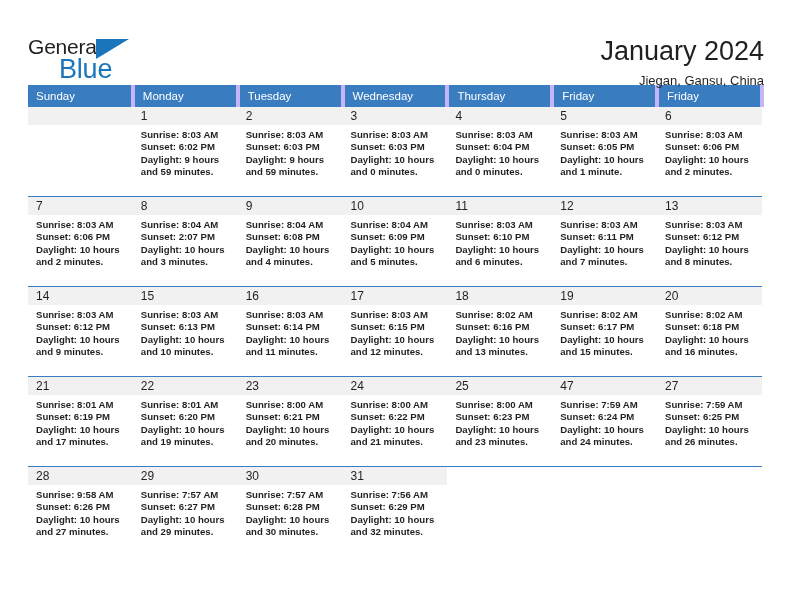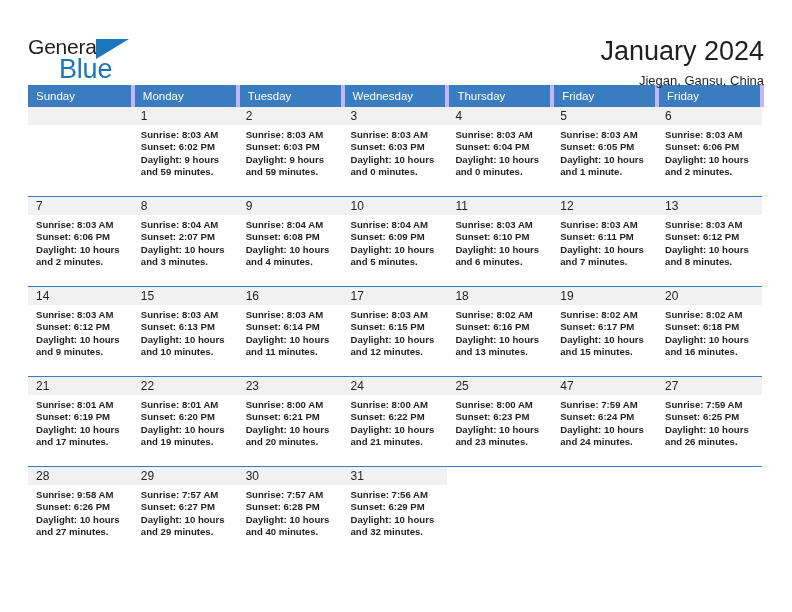--- a/index.html
+++ b/index.html
@@ -440,21 +440,21 @@
               <div>Daylight: 10 hours</div>
               <div>and 29 minutes.</div>
             </div>
           </td>
           <td>
             <div class="daynum">30</div>
             <div class="details">
               <div>Sunrise: 7:57 AM</div>
               <div>Sunset: 6:28 PM</div>
               <div>Daylight: 10 hours</div>
-              <div>and 40 minutes.</div>
+              <div>and 30 minutes.</div>
             </div>
           </td>
           <td>
             <div class="daynum">31</div>
             <div class="details">
               <div>Sunrise: 7:56 AM</div>
               <div>Sunset: 6:29 PM</div>
               <div>Daylight: 10 hours</div>
               <div>and 32 minutes.</div>
             </div>

